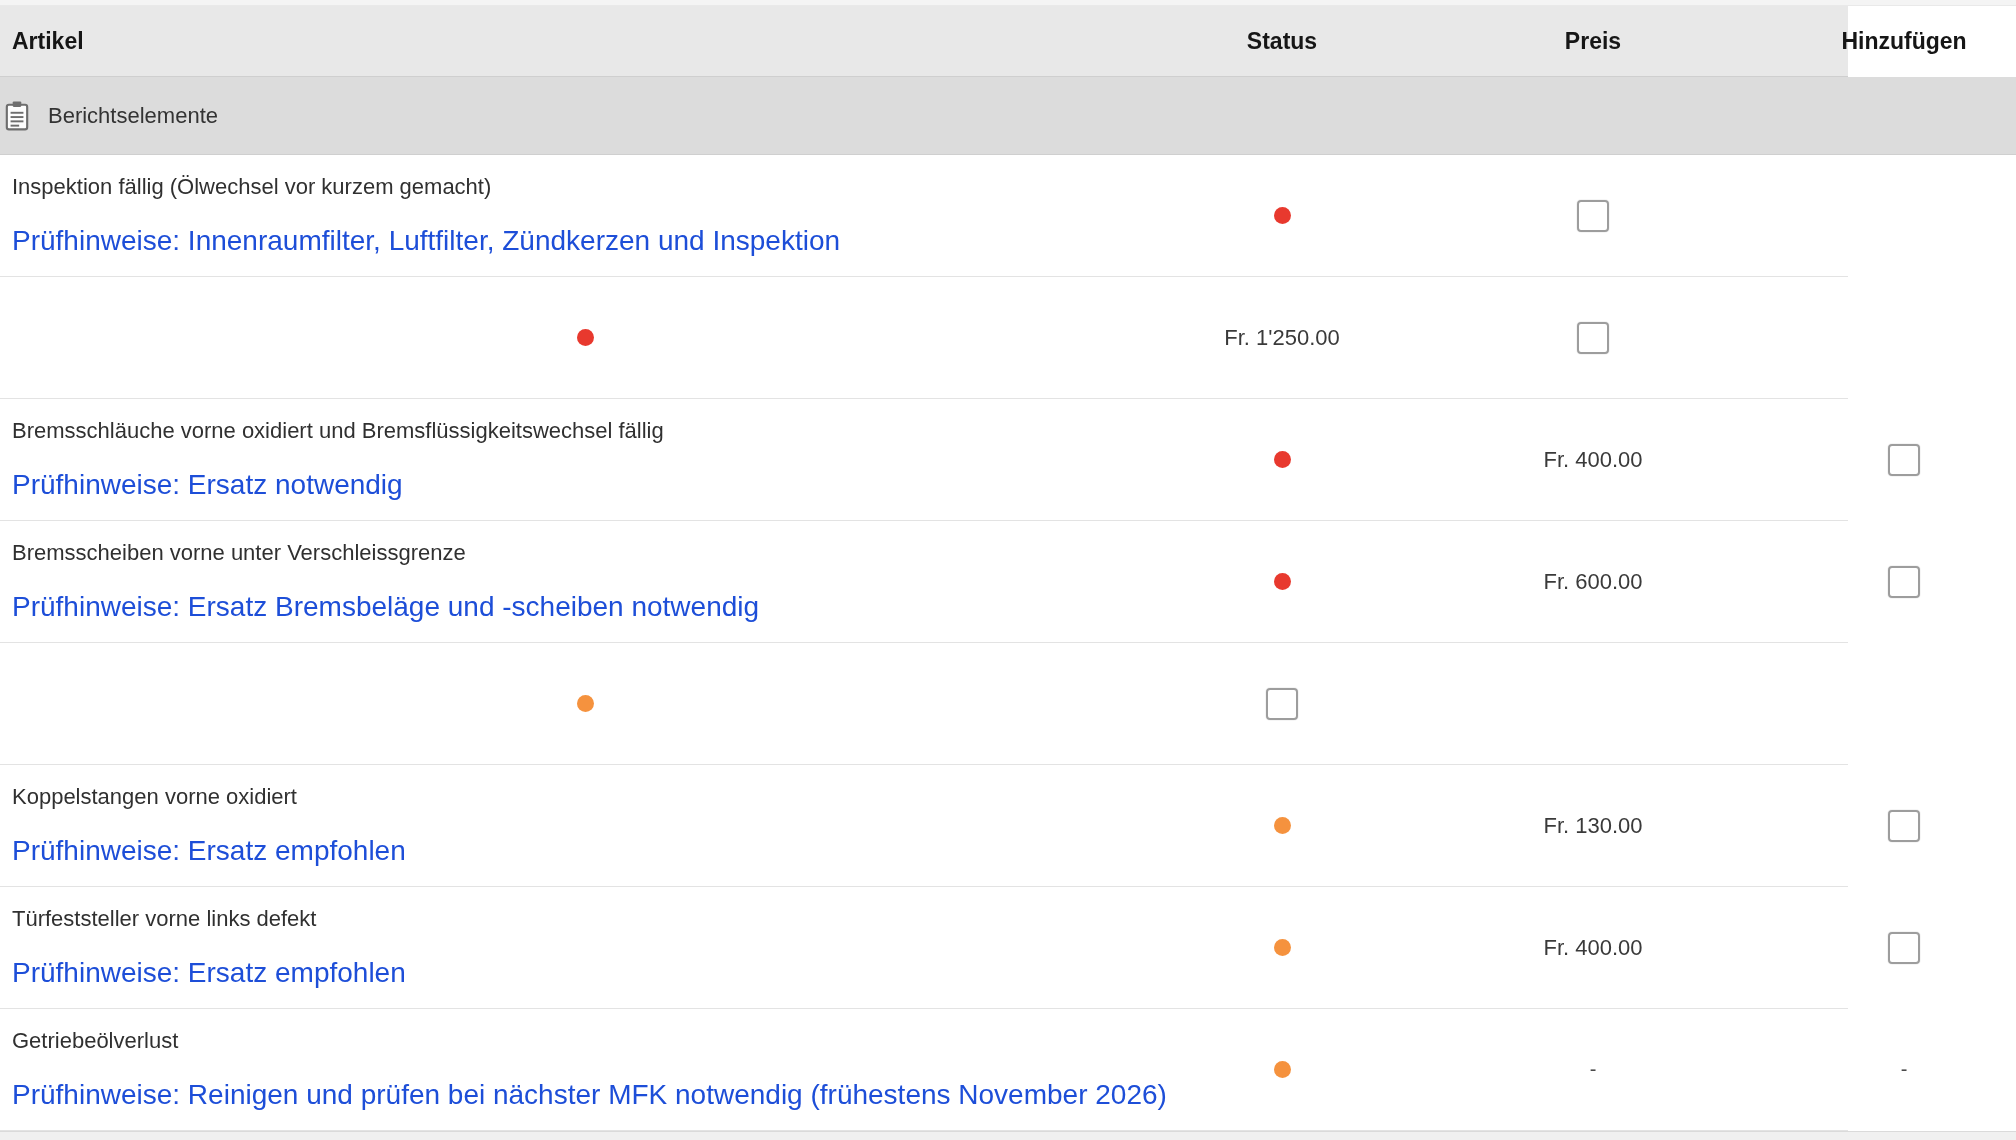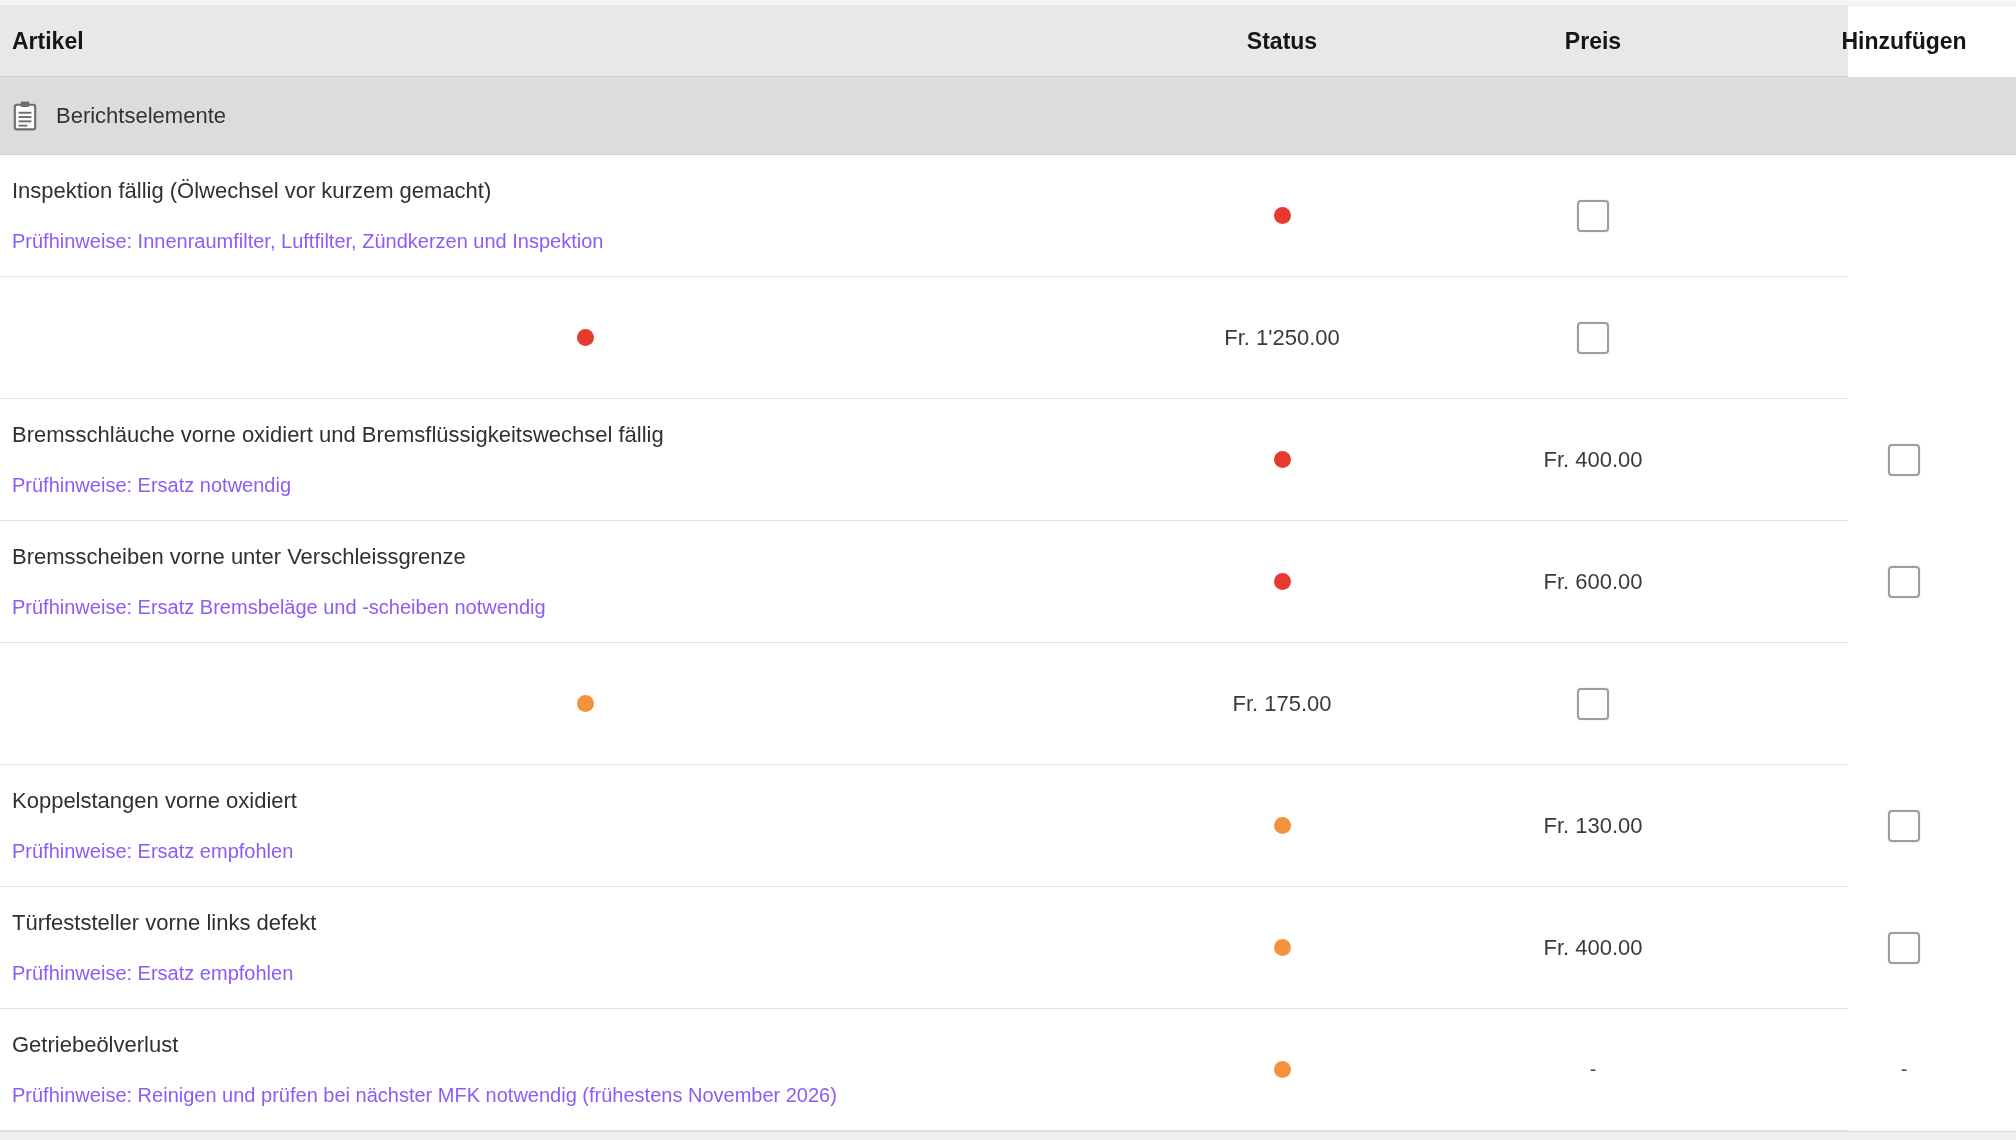--- a/index.html
+++ b/index.html
@@ -30,39 +30,39 @@
   }
   .header-cell.first { padding-left: 12px; text-align: left; }
   .header-cell.centered { text-align: center; }
 
   .section-row {
     height: 78px;
     background: #dcdcdc;
     border-bottom: 1px solid #cfcfcf;
     display: flex;
     align-items: center;
-    padding-left: 12px;
+    padding-left: 4px;
     gap: 18px;
   }
   .section-label { font-size: 22px; color: #333333; }
 
   .data-row {
     height: 122px;
     background: #ffffff;
     border-bottom: 1px solid #e3e3e3;
   }
   .article-cell {
     padding-left: 12px;
     display: flex;
     flex-direction: column;
     justify-content: center;
     gap: 27px;
   }
   .row-title { font-size: 22px; color: #303030; line-height: 1.1; }
-  .row-hint  { font-size: 20px; color: #8b5cf6; line-height: 1.1; }
+  .row-hint  { font-size: 28px; color: #1d4ed8; line-height: 1.1; }
 
   .status-cell, .price-cell, .add-cell {
     display: flex; align-items: center; justify-content: center;
   }
   .status-dot { width: 17px; height: 17px; border-radius: 50%; }
   .price-text { font-size: 22px; color: #3a3a3a; }
   .dash { font-size: 20px; color: #4a4a4a; }
   .checkbox {
     width: 32px; height: 32px;
     background: #ffffff;
@@ -157,23 +157,20 @@
       </div>
     <div class="add-cell">
         <div class="checkbox"></div>
       </div>
   </div>
 
   <div class="grid-row data-row">
     <div class="status-cell">
         <span class="status-dot" style="background: rgb(245, 146, 62);"></span>
       </div>
-    <div class="price-cell">
-        <span class="price-text">Fr. 175.00</span>
-      </div>
     <div class="add-cell">
         <div class="checkbox"></div>
       </div>
   </div>
 
   <div class="grid-row data-row">
     <div class="article-cell">
       <div class="row-title">Koppelstangen vorne oxidiert</div>
       <div class="row-hint">Prüfhinweise: Ersatz empfohlen</div>
     </div>

